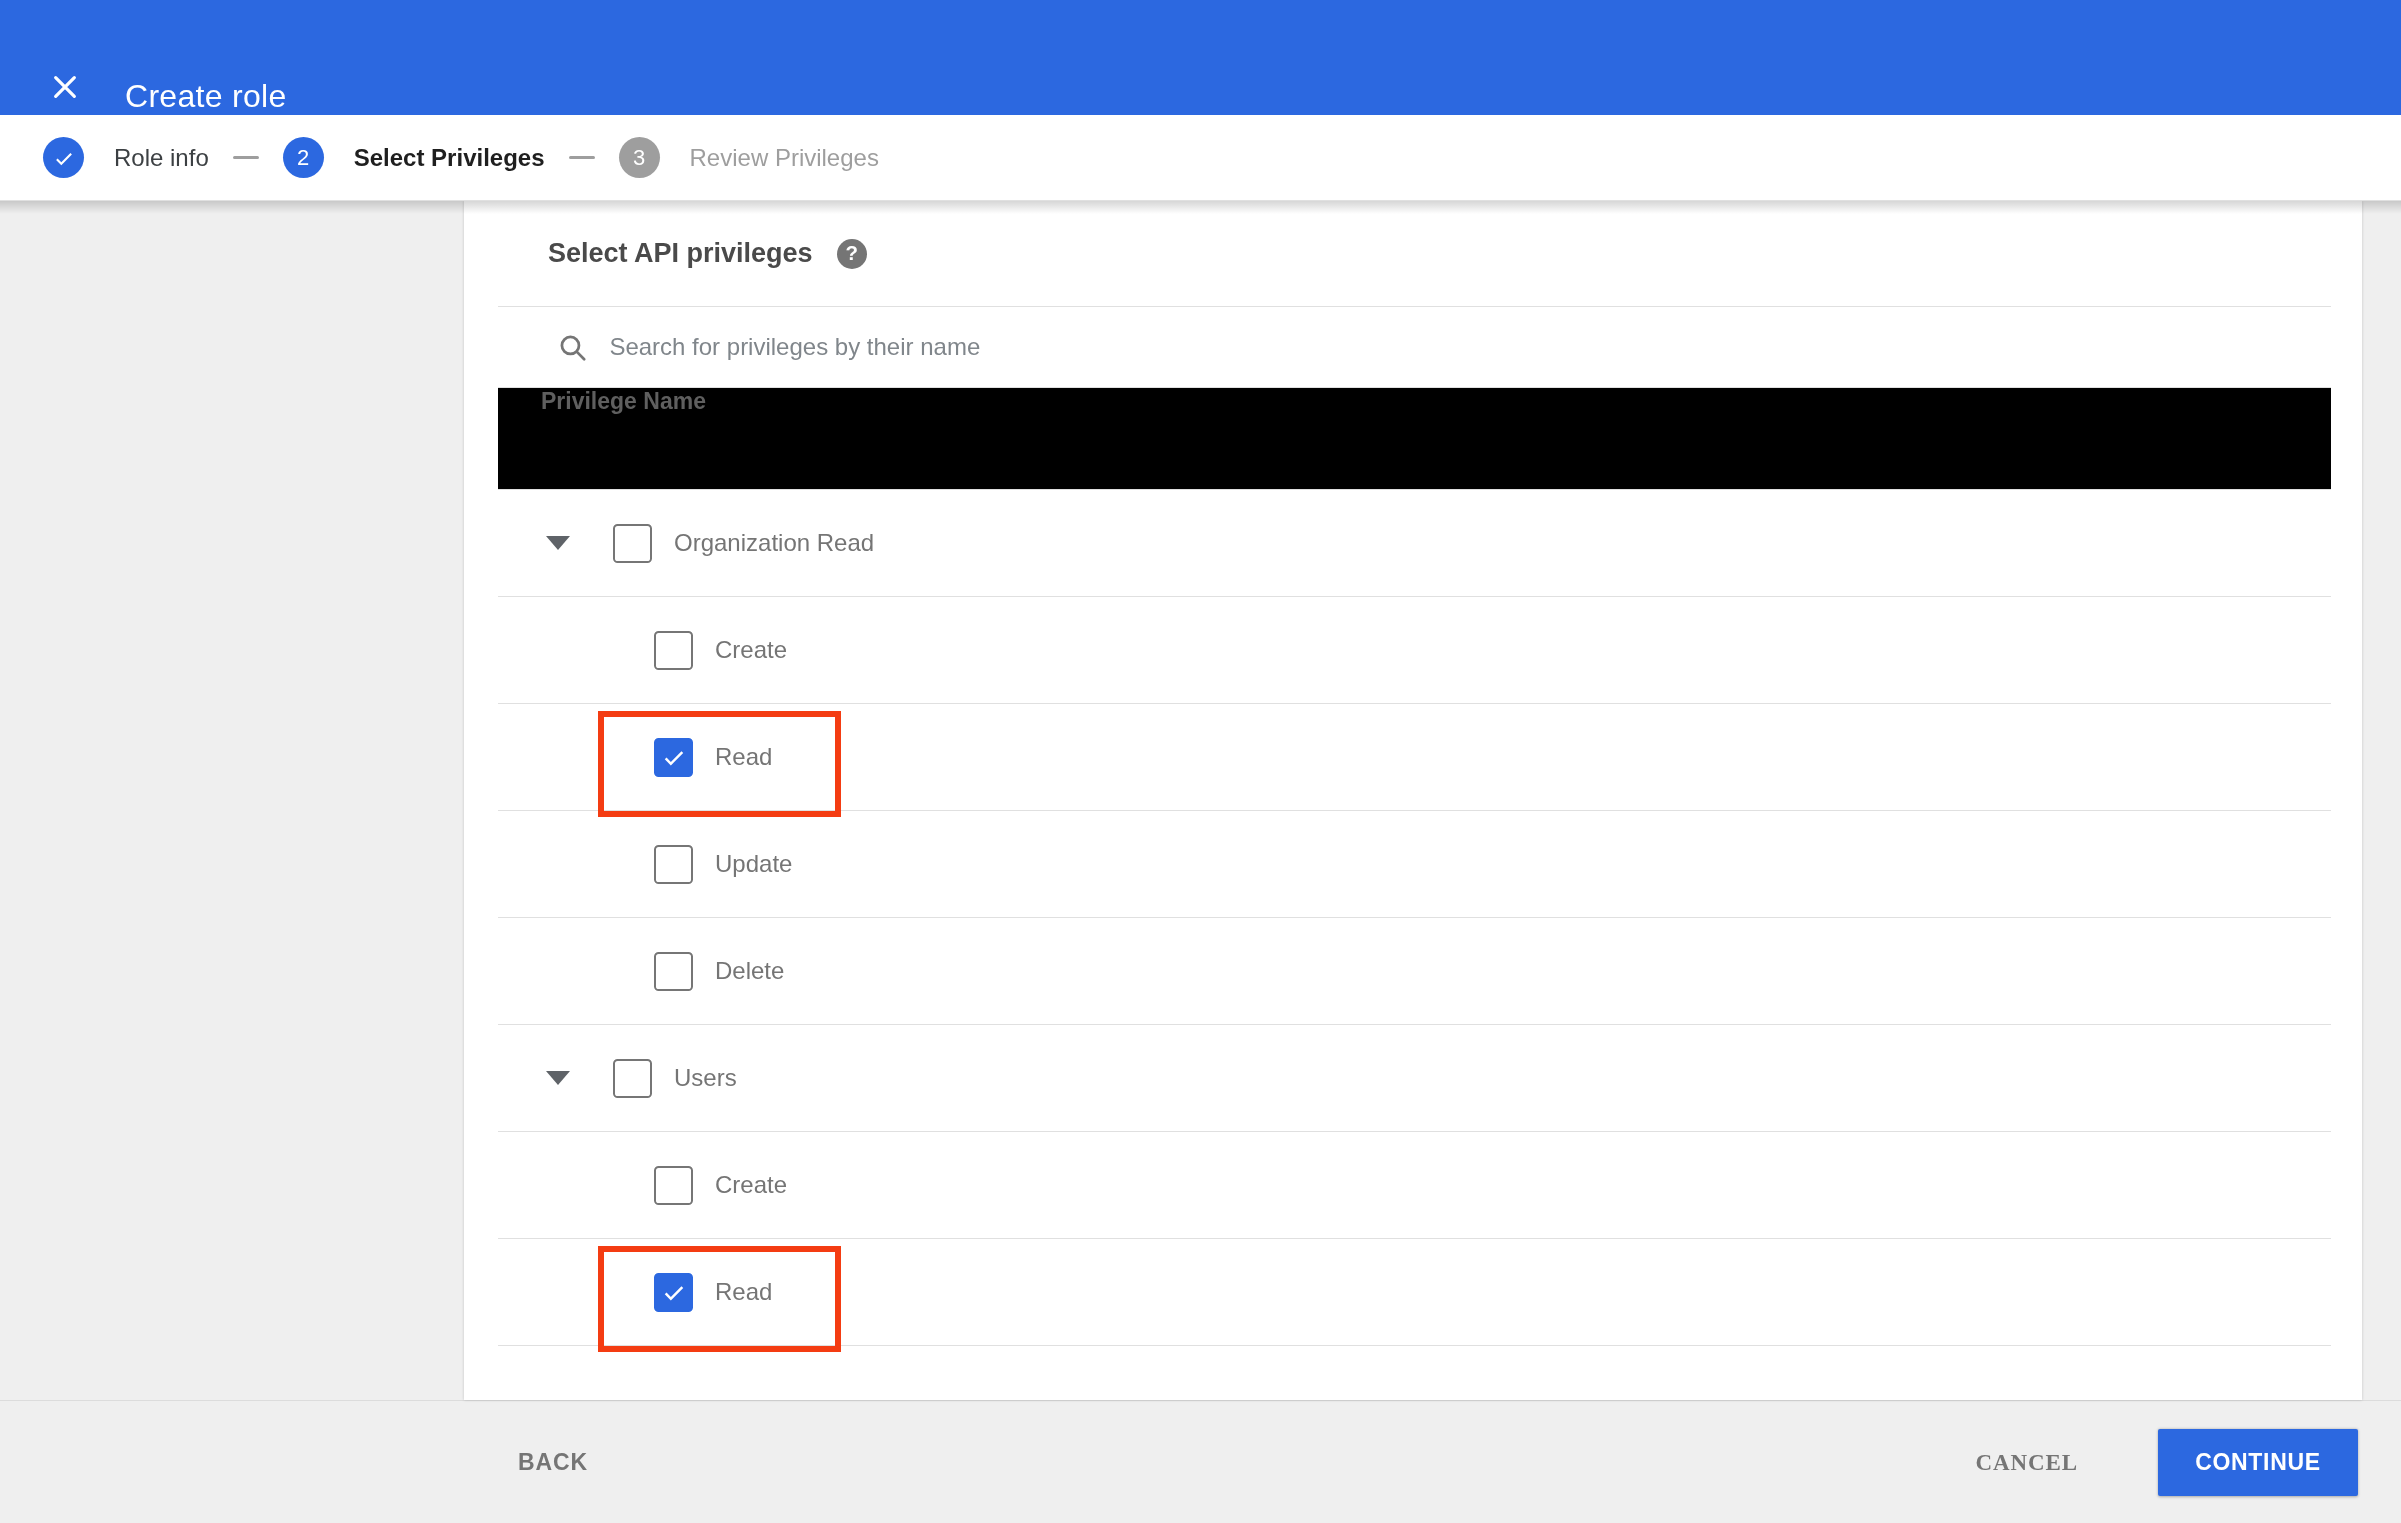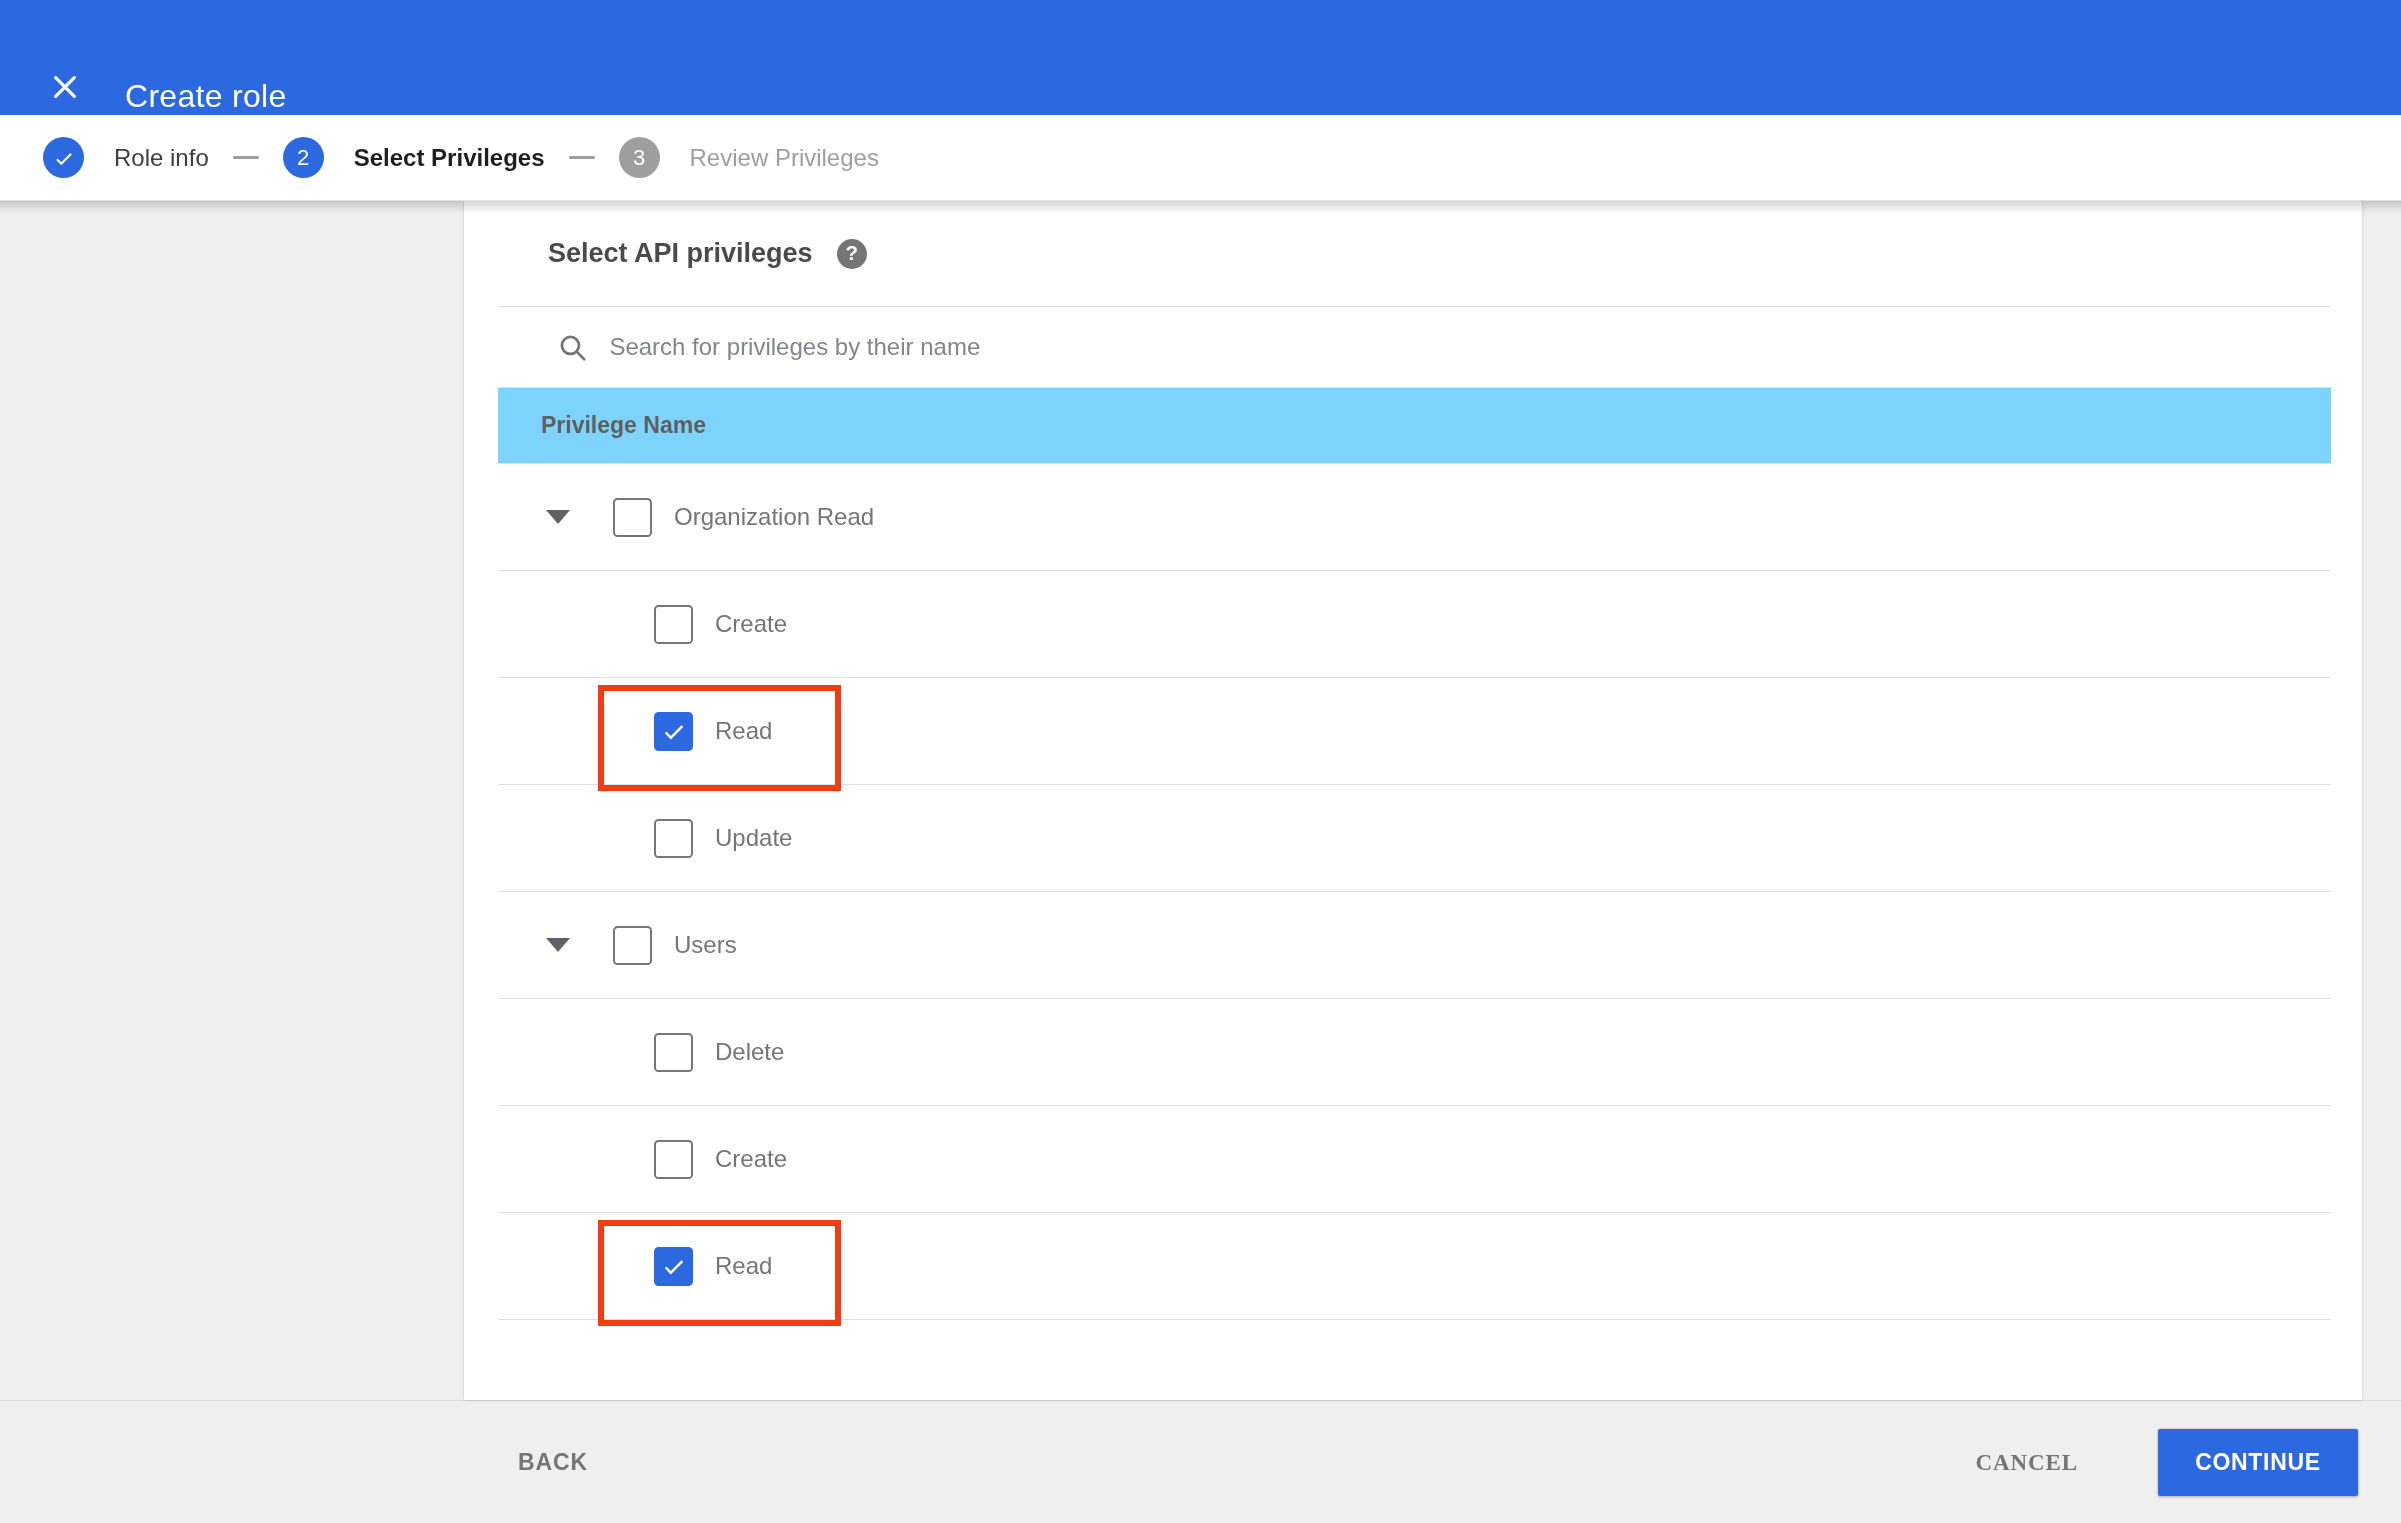--- a/index.html
+++ b/index.html
@@ -38,21 +38,21 @@
 
   .section-title-row{height:105px;display:flex;align-items:center;}
   .section-title{font-size:27px;font-weight:600;color:#4a4a4a;margin-left:50px;}
   .help-icon{width:30px;height:30px;border-radius:50%;background:#757575;color:#fff;font-size:20.4px;font-weight:700;display:flex;align-items:center;justify-content:center;margin-left:24px;cursor:pointer;}
 
   .search-row{height:81px;border-top:0.9px solid var(--border);display:flex;align-items:center;}
   .search-icon{margin-left:58px;display:flex;align-items:center;}
   .search-input{border:none;outline:none;background:transparent;font-size:24px;color:#701a75;margin-left:20.4px;width:1299px;}
   .search-input::placeholder{color:#80868b;opacity:1;}
 
-  .col-header{height:77px;background:#7dd3fc;border-top:0.9px solid var(--border);border-bottom:0.9px solid var(--border);display:flex;align-items:center;}
+  .col-header{height:103px;background:#000000;border-top:0.9px solid var(--border);border-bottom:0.9px solid var(--border);display:flex;}
   .col-header-label{font-size:23px;font-weight:600;color:#5f5f5f;margin-left:43px;}
 
   .priv-row{height:107px;border-bottom:0.9px solid var(--border);display:flex;align-items:center;position:relative;}
   .tri{width:0;height:0;border-left:12px solid transparent;border-right:12px solid transparent;border-top:14px solid #5f6368;margin-left:48px;cursor:pointer;flex:0 0 auto;}
   .cb{width:39px;height:39px;border:2.8px solid #767676;border-radius:4.6px;background:#fff;flex:0 0 auto;display:flex;align-items:center;justify-content:center;cursor:pointer;}
   .cb.checked{background:var(--accent);border-color:var(--accent);}
   .cb svg{display:none;}
   .cb.checked svg{display:block;}
   .priv-row.parent .cb{margin-left:43px;}
   .priv-row.child .cb{margin-left:156px;}
@@ -152,33 +152,33 @@
         <div class="priv-label">Read</div>
       </div>
 
       <div class="priv-row child">
         <div class="cb">
           
         </div>
         <div class="priv-label">Update</div>
       </div>
 
+      <div class="priv-row child">
+        <div class="cb">
+          
+        </div>
+        <div class="priv-label">Delete</div>
+      </div>
+
       <div class="priv-row parent">
         <div class="tri"></div>
         <div class="cb">
           
         </div>
         <div class="priv-label">Users</div>
-      </div>
-
-      <div class="priv-row child">
-        <div class="cb">
-          
-        </div>
-        <div class="priv-label">Delete</div>
       </div>
 
       <div class="priv-row child">
         <div class="cb">
           
         </div>
         <div class="priv-label">Create</div>
       </div>
 
       <div class="priv-row child">

